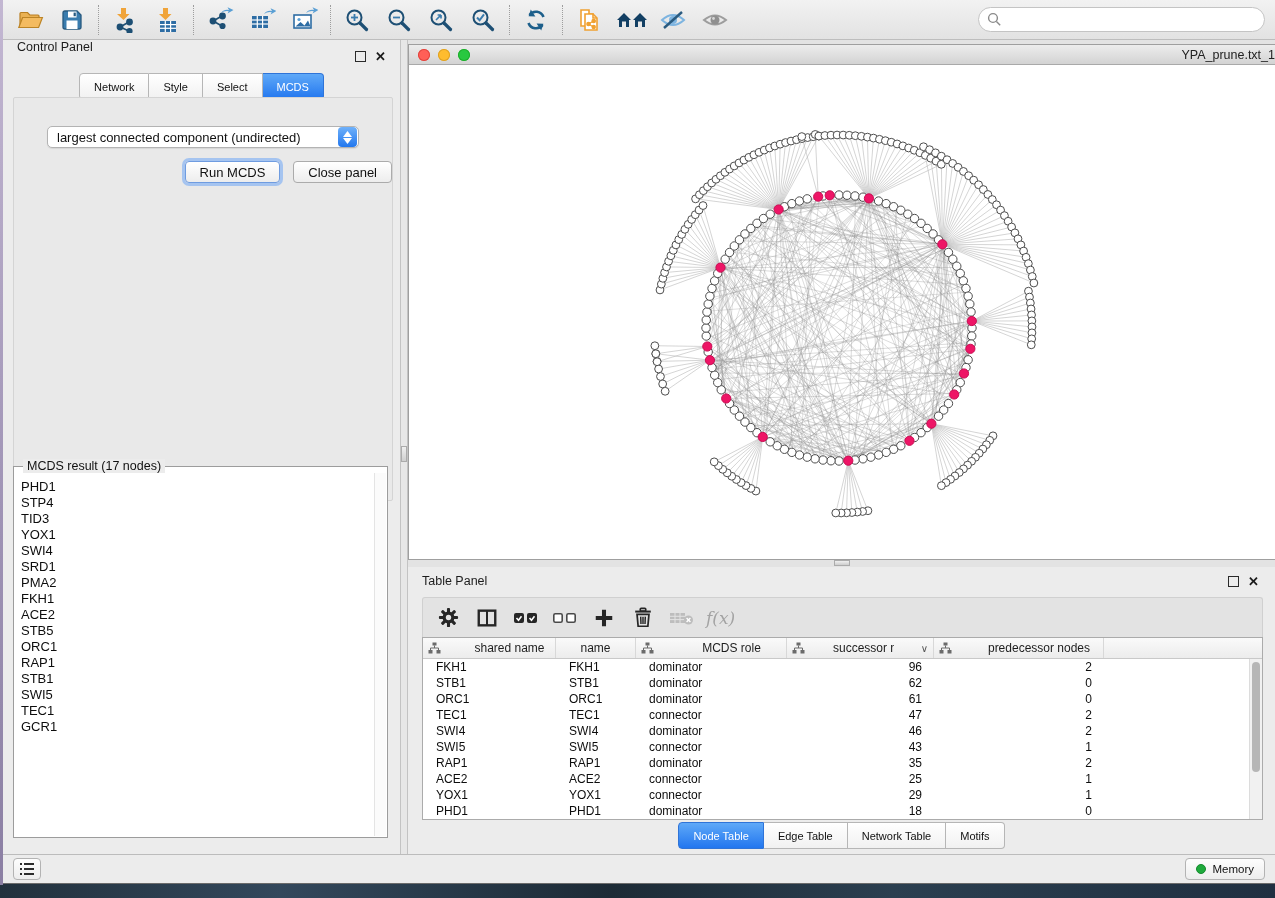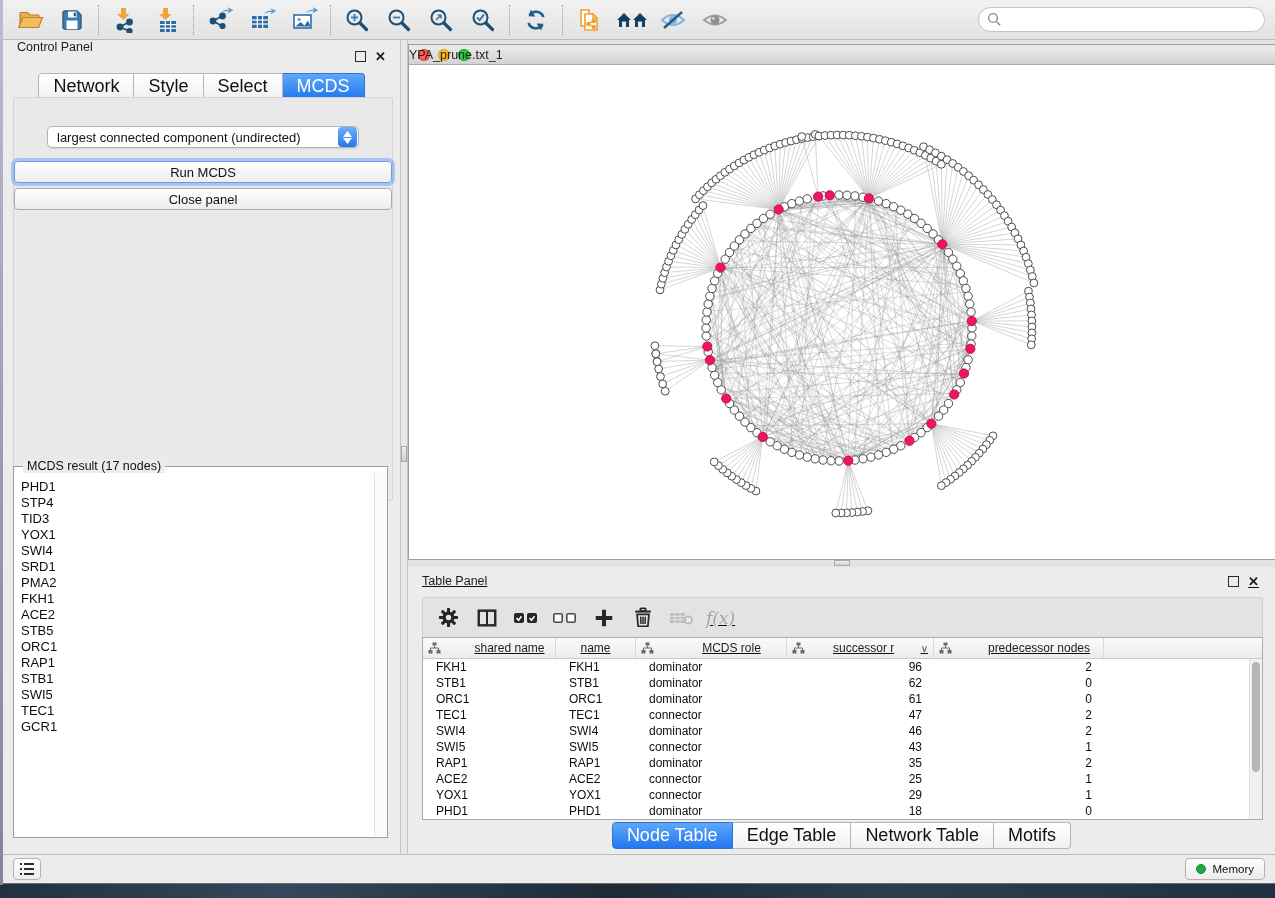--- a/index.html
+++ b/index.html
@@ -33,38 +33,38 @@
 
   
   .control-panel { width:397px; background:#ececec; position:relative; flex:none; }
   .cp-header { height:32px; display:flex; padding:0 14px; }
   .panel-title { font-size:12.5px; color:#1c1c1c; }
   .win-btns { margin-left:auto; display:flex; gap:9px; align-items:center; }
   .float-btn { width:11px; height:11px; border:1.6px solid #2a2a2a; background:transparent; cursor:pointer; }
   .close-btn { border:none; background:transparent; font-size:13px; font-weight:bold; color:#1a1a1a; cursor:pointer; line-height:11px; }
 
   .seg { display:flex; justify-content:center; margin-top:1px; }
-  .seg-btn { height:27px; padding:0 14px; font-size:18px; font-family:inherit; background:linear-gradient(#ffffff,#f1f1f1);
+  .seg-btn { height:27px; padding:0 14px; font-size:11px; font-family:inherit; background:linear-gradient(#ffffff,#f1f1f1);
     border:1px solid #b6b6b6; border-left:none; color:#111; cursor:pointer; }
   .seg-btn.first { border-left:1px solid #b6b6b6; border-radius:4px 0 0 4px; }
   .seg-btn.last { border-radius:0 4px 4px 0; }
   .seg-btn.active { background:linear-gradient(#5fa9f8,#2276ef); color:#fff; border-color:#2f74d8; }
 
   .cp-subpanel { position:absolute; left:10px; right:7px; top:57px; height:404px;
     background:#e9e9e9; border:1px solid #d4d4d4; border-radius:2px; padding-top:16px; }
   .opt-label { text-align:center; font-size:13px; color:#111; }
   .dropdown { margin:12px auto 0 auto; width:312px; height:22px; background:#fff;
     border:1px solid #b3b3b3; border-radius:5px; display:flex; align-items:center; cursor:pointer;
     box-shadow:0 1px 1px rgba(0,0,0,.08); }
   .dropdown-value { flex:1; font-size:13px; padding-left:9px; color:#111; white-space:nowrap; }
   .dropdown-stepper { width:19px; height:20px; margin-right:1px; border-radius:4px;
     background:linear-gradient(#6fb1fa,#2277ee); display:flex; flex-direction:column;
     align-items:center; justify-content:center; gap:1px; }
   .dropdown-stepper svg { display:block; }
-  .btn-row { display:flex; justify-content:flex-end; gap:5px; margin-top:13px;flex-direction:column; }
+  .btn-row { display:flex; justify-content:flex-end; gap:13px; margin-top:13px; }
   .push-btn { height:22px; padding:0 14px; font-size:13px; font-family:inherit; color:#111;
     background:linear-gradient(#ffffff,#ededed); border:1px solid #ababab; border-radius:4px; cursor:pointer; }
   .push-btn.focused { border-color:#6f9ce0; box-shadow:0 0 0 3px rgba(110,165,245,.55); }
 
   .group-box { position:absolute; left:10px; width:375px; top:426px; height:372px;
     border:1px solid #9c9c9c; background:#fff; }
   .group-legend { position:absolute; top:-8px; left:9px; background:#ececec; padding:0 4px;
     font-size:12.5px; color:#111; }
   .mcds-list { position:absolute; left:1px; top:6px; bottom:1px; right:13px; overflow:hidden;
     padding:6px 0 0 6px; }
@@ -83,30 +83,30 @@
 
   .network-window { height:516px; margin-top:4px; flex:none; display:flex; flex-direction:column;
     border:1px solid #9f9f9f; border-right:none; background:#fff; }
   .net-titlebar { height:20px; background:linear-gradient(#ededed,#d3d3d3); border-bottom:1px solid #a9a9a9;
     position:relative; display:flex; align-items:center; flex:none; }
   .traffic { display:flex; gap:8px; margin-left:9px; }
   .light { width:12px; height:12px; border-radius:50%; cursor:pointer; border:none; padding:0; }
   .light.red { background:#ff5f57; box-shadow:inset 0 0 0 1px #e0443e; }
   .light.yellow { background:#febc2e; box-shadow:inset 0 0 0 1px #dea123; }
   .light.green { background:#28c840; box-shadow:inset 0 0 0 1px #1dad2b; }
-  .net-title { position:absolute; left:0; right:0; text-align:left; font-size:12.5px; color:#222; }
+  .net-title { position:absolute; left:0; right:0; text-align:right; font-size:12.5px; color:#222; }
   .net-canvas { flex:1; background:#fff; position:relative; overflow:hidden; }
   .net-canvas svg { position:absolute; left:0; top:0; }
 
   .splitter-h { height:7px; flex:none; position:relative; cursor:row-resize; }
   .splitter-h .handle { position:absolute; left:50%; top:0; width:16px; height:6px; margin-left:-8px;
     background:linear-gradient(#efefef,#cdcdcd); border:1px solid #ababab; }
 
   
-  .table-panel { flex:1; position:relative; background:#ececec;text-decoration:underline; }
+  .table-panel { flex:1; position:relative; background:#ececec; }
   .tp-header { height:28px; display:flex; align-items:center; padding:0 16px 0 14px; }
   .tp-toolbar { margin:2px 12px 0 14px; height:40px; background:#e3e3e3; border:1px solid #d0d0d0;
     border-bottom:none; border-radius:3px 3px 0 0; display:flex; align-items:center; gap:9px; padding:0 10px; }
   .tp-btn { width:30px; height:30px; display:grid; place-items:center; border:none; background:transparent; cursor:pointer; }
   .tp-btn.disabled { cursor:default; }
   .fx { font-family:"DejaVu Serif", serif; font-style:italic; font-size:17px; color:#a3a3a3; }
 
   .table { margin:0 12px 0 14px; height:183px; border:1px solid #ababab; background:#fff;
     position:relative; overflow:hidden; }
   .thead { display:flex; height:21px; background:linear-gradient(#fafafa,#ececec);

